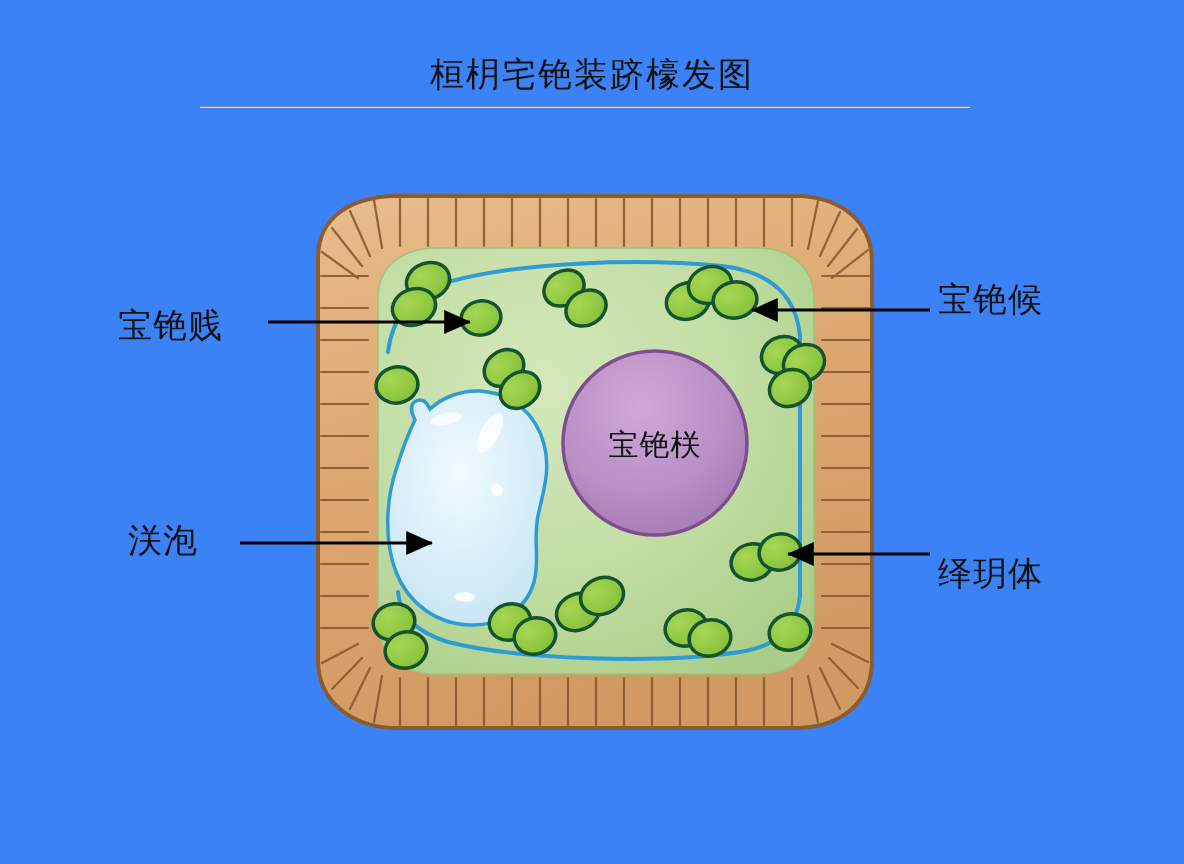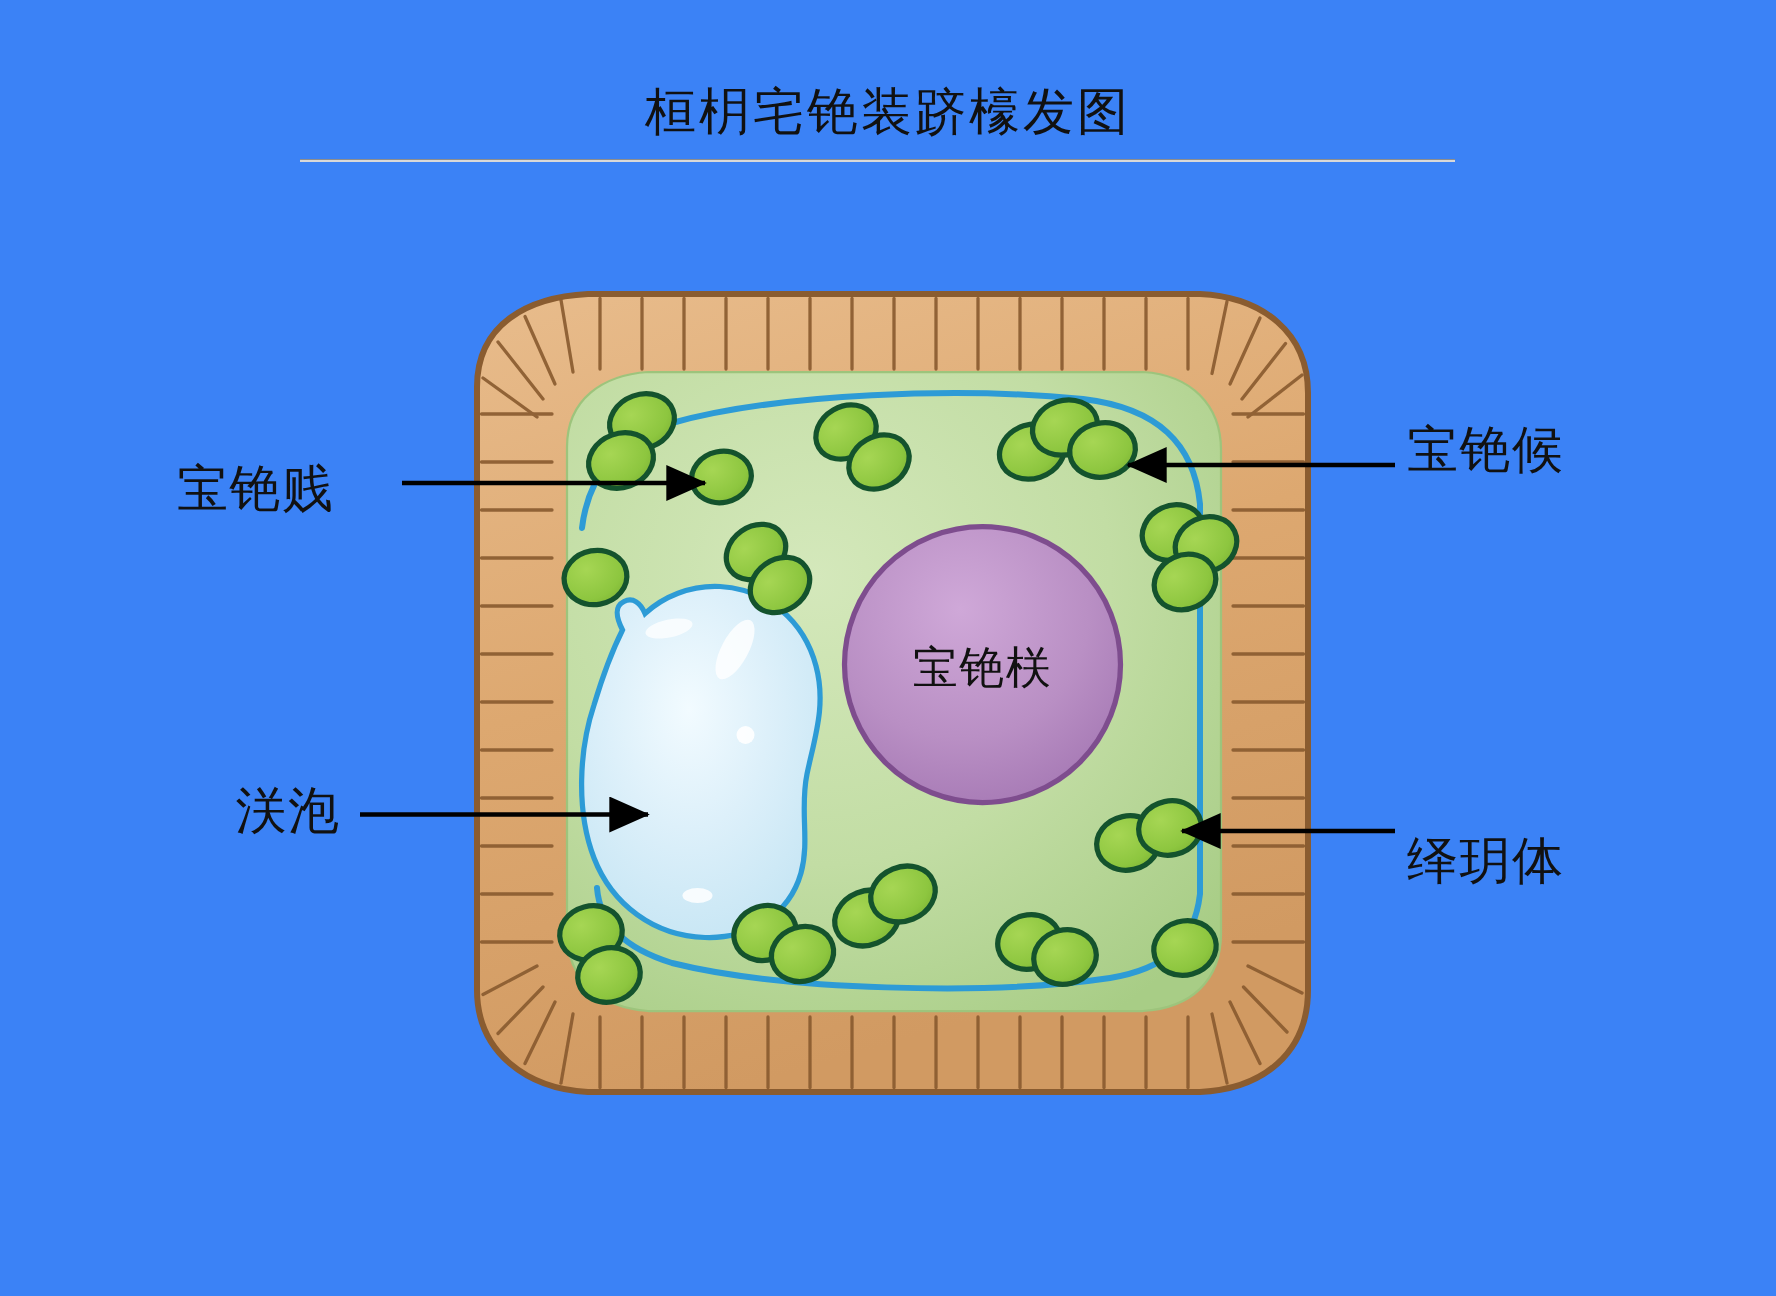--- a/index.html
+++ b/index.html
@@ -51,21 +51,21 @@
   .lbl {
     position: absolute;
     font-size: 34px;
     color: #111111;
     white-space: nowrap;
     letter-spacing: 1px;
     font-family: "Liberation Sans", "DejaVu Sans", sans-serif;
   }
   #label-cytoplasm { left: 118px; top: 303px; }
   #label-chloroplast { left: 938px; top: 277px; }
-  #label-vacuole { left: 157px; top: 518px; }
+  #label-vacuole { left: 128px; top: 518px; }
   #label-mitochondria { left: 938px; top: 551px; }
   .nucleus-text {
     font-size: 30px;
     fill: #111111;
     font-family: "Liberation Sans", "DejaVu Sans", sans-serif;
     letter-spacing: 1px;
   }
 </style>
 </head>
 <body>

